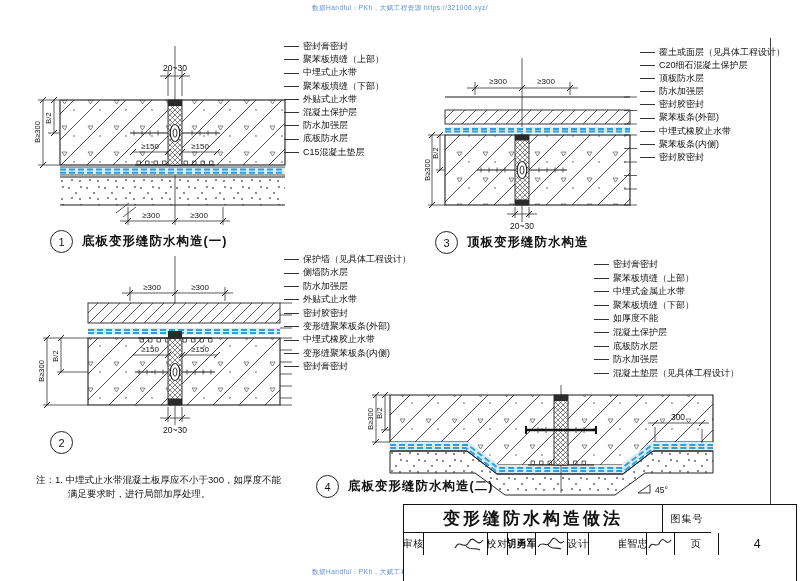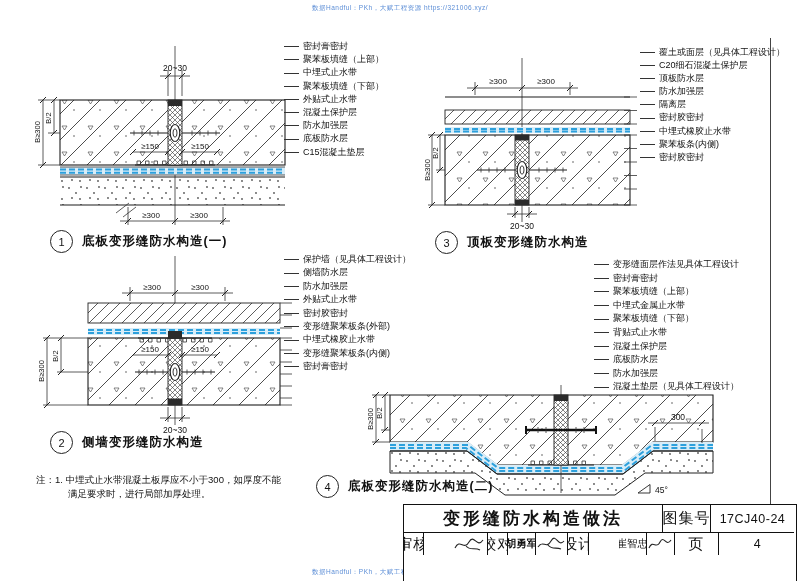--- a/index.html
+++ b/index.html
@@ -29,21 +29,21 @@
   #frame-right{position:absolute;left:770px;top:38px;width:1px;height:467px;background:#444;}
   
   #tb{position:absolute;left:403px;top:504px;width:392px;border:1.6px solid #111;box-sizing:content-box;background:#fff;}
   .tb-row{display:flex;}
   .tb-c{box-sizing:border-box;border-right:1px solid #111;display:flex;align-items:center;justify-content:center;
          overflow:hidden;white-space:nowrap;}
   .tb-c:last-child{border-right:none;}
   .r1 .tb-c{height:28px;border-bottom:1px solid #111;}
   .r2 .tb-c{height:22px;}
   .tb-main{font-size:17px;font-weight:bold;letter-spacing:3px;}
-  .tb-lab{font-size:15px;letter-spacing:1px;}
+  .tb-lab{font-size:10px;letter-spacing:1px;}
   .tb-no{font-size:12.5px;letter-spacing:.5px;}
   .tb-name{font-size:10.5px;}
   .sig{display:block;}
 </style>
 </head>
 <body>
 <div id="sheet">
 
 <div class="wm" style="top:4px;">数据Handful：PKh，大赋工程资源 https://321006.xyz/</div>
 <div class="wm" style="top:568px;">数据Handful：PKh，大赋工程资源 https://321006.xyz/</div>
@@ -261,25 +261,25 @@
   <div class="lrow">
         <span class="leader"></span>
         <span>顶板防水层</span>
       </div>
   <div class="lrow">
         <span class="leader"></span>
         <span>防水加强层</span>
       </div>
   <div class="lrow">
         <span class="leader"></span>
-        <span>隔离层</span>
-      </div>
-  <div class="lrow">
-        <span class="leader"></span>
         <span>密封胶密封</span>
+      </div>
+  <div class="lrow">
+        <span class="leader"></span>
+        <span>聚苯板条(外部)</span>
       </div>
   <div class="lrow">
         <span class="leader"></span>
         <span>中埋式橡胶止水带</span>
       </div>
   <div class="lrow">
         <span class="leader"></span>
         <span>聚苯板条(内侧)</span>
       </div>
   <div class="lrow">
@@ -404,21 +404,20 @@
         <span>变形缝聚苯板条(内侧)</span>
       </div>
   <div class="lrow">
         <span class="leader"></span>
         <span>密封膏密封</span>
       </div>
 </div>
 
 <div class="fig-title" style="left:50px;top:431px;">
   <span class="circ">2</span>
-  <span class="fig-title-text">侧墙变形缝防水构造</span>
 </div>
 
 <svg class="dwg" style="left:368px;top:385px;" width="352" height="125" viewBox="0 0 352 125">
   <defs>
     <pattern id="p4h" patternUnits="userSpaceOnUse" width="26" height="26">
       <path d="M-2,28 L28,-2" stroke="#3a3a3a" stroke-width="0.9" fill="none"></path>
       <path d="M6,8 l5,0 l-2.5,4 z" fill="none" stroke="#555" stroke-width="0.7"></path>
       <circle cx="18" cy="18" r="0.8" fill="#555"></circle>
     </pattern>
     <pattern id="p4d" patternUnits="userSpaceOnUse" width="18" height="18">
@@ -476,41 +475,37 @@
     <text class="dimv" transform="rotate(-90 5 34)" x="5" y="34" text-anchor="middle">B≥300</text>
     <line class="thin" x1="17" y1="10" x2="17" y2="45"></line>
     <path class="tick" d="M14,13 l6,-6 M14,48 l6,-6"></path>
     <text class="dimv" transform="rotate(-90 14 28)" x="14" y="28" text-anchor="middle">B/2</text>
   </g>
 </svg>
 
 <div class="labels" style="left:594px;top:258px;line-height:13.6px;">
   <div class="lrow">
         <span class="leader"></span>
-        <span>变形缝面层作法见具体工程设计</span>
-      </div>
-  <div class="lrow">
-        <span class="leader"></span>
         <span>密封膏密封</span>
       </div>
   <div class="lrow">
         <span class="leader"></span>
         <span>聚苯板填缝（上部）</span>
       </div>
   <div class="lrow">
         <span class="leader"></span>
         <span>中埋式金属止水带</span>
       </div>
   <div class="lrow">
         <span class="leader"></span>
         <span>聚苯板填缝（下部）</span>
       </div>
   <div class="lrow">
         <span class="leader"></span>
-        <span>背贴式止水带</span>
+        <span>如厚度不能</span>
       </div>
   <div class="lrow">
         <span class="leader"></span>
         <span>混凝土保护层</span>
       </div>
   <div class="lrow">
         <span class="leader"></span>
         <span>底板防水层</span>
       </div>
   <div class="lrow">
@@ -533,21 +528,20 @@
   <div class="notes-body">
     <div>1. 中埋式止水带混凝土板厚应不小于300，如厚度不能</div>
     <div class="indent2">满足要求时，进行局部加厚处理。</div>
   </div>
 </div>
 
 <div id="tb">
   <div class="tb-row r1">
     <div class="tb-c tb-main" style="width:259px;">变形缝防水构造做法</div>
     <div class="tb-c tb-lab" style="width:48px;">图集号</div>
-    <div class="tb-c tb-no" style="width:83px;">17CJ40-24</div>
   </div>
   <div class="tb-row r2">
     <div class="tb-c tb-lab" style="width:21px;">审核</div>
     <div class="tb-c tb-name" style="width:31px;margin-top:48px;">王凝端</div>
     <div class="tb-c" style="width:38px;">
       <svg class="sig" width="34" height="16" viewBox="0 0 34 16">
             <path d="M3,12 C8,2 12,15 17,6 S25,13 31,4 M14,10 c4,5 9,1 14,4" stroke="#222" stroke-width="1.1" fill="none"></path>
           </svg>
     </div>
     <div class="tb-c tb-lab" style="width:22px;">校对</div>

